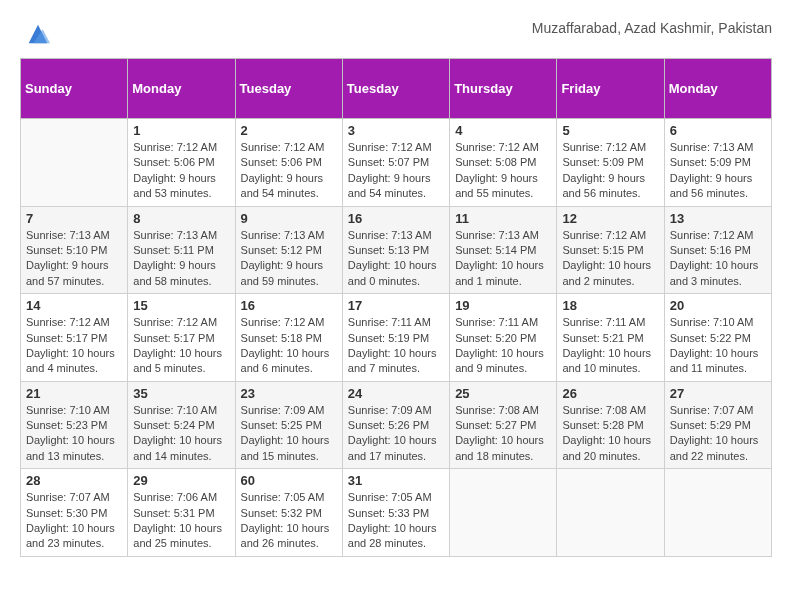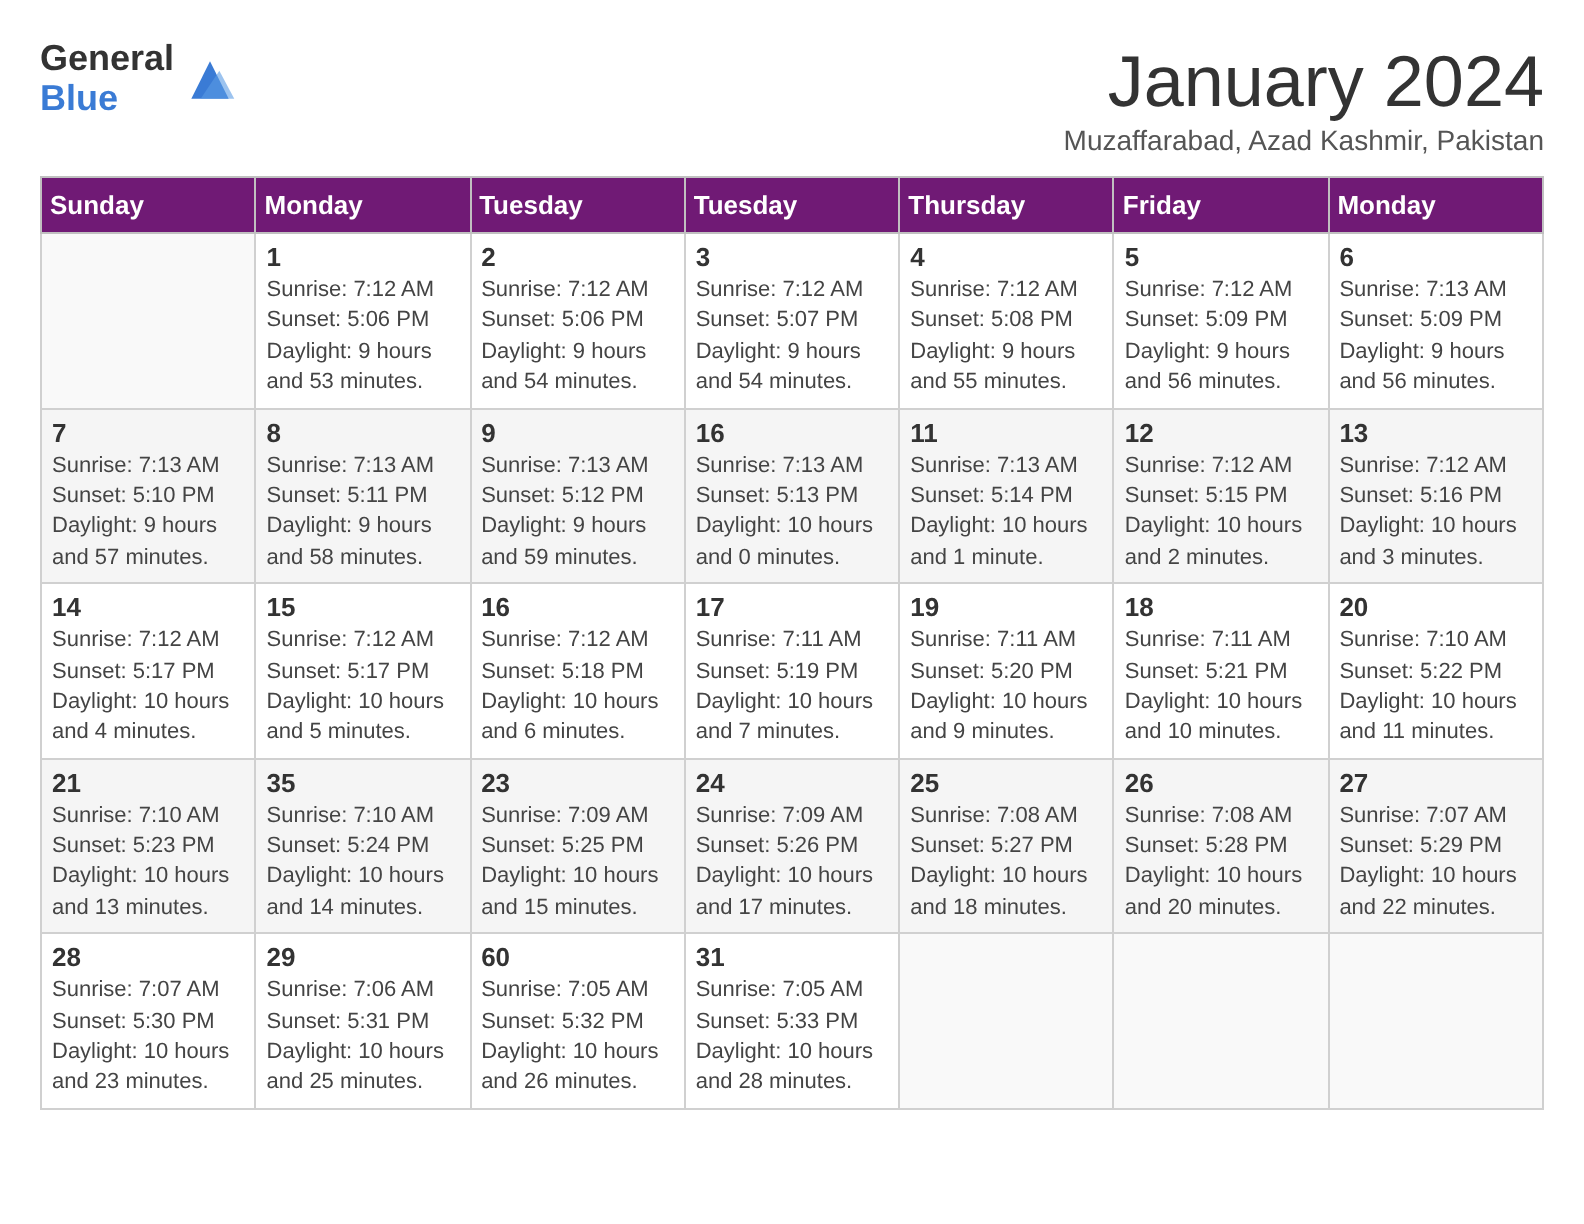--- a/index.html
+++ b/index.html
@@ -51,23 +51,23 @@
     .location {
       font-size: 14px;
       color: #555;
     }
     .calendar {
       width: 100%;
       border-collapse: collapse;
       font-size: 11px;
     }
     .calendar th {
-      background-color: #701a75;
+      background-color: #a21caf;
       color: #fff;
-      padding: 6px 4px;
+      padding: 22px 4px;
       text-align: left;
       font-size: 13px;
       font-weight: bold;
       border: 1px solid #c0c0c0;
     }
     .calendar td {
       border: 1px solid #d0d0d0;
       vertical-align: top;
       padding: 4px 5px;
       width: 14.28%;
@@ -93,31 +93,26 @@
     }
     .week-row:nth-child(even) td {
       background: #f5f5f5;
     }
   </style>
 </head>
 <body>
 
 <div class="header">
   <div class="logo">
-    <div class="logo-text">
-      <span class="logo-general">General</span>
-      <span class="logo-blue">Blue</span>
-    </div>
     <svg class="logo-icon" viewBox="0 0 30 30" xmlns="http://www.w3.org/2000/svg">
       <polygon points="5,25 15,5 25,25" fill="#3a7bd5"></polygon>
       <polygon points="10,25 20,10 28,25" fill="#5a9be5" opacity="0.6"></polygon>
     </svg>
   </div>
   <div class="title-area">
-    <div class="month-title">January 2024</div>
     <div class="location">Muzaffarabad, Azad Kashmir, Pakistan</div>
   </div>
 </div>
 
 <table class="calendar">
   <thead>
     <tr>
     <th>Sunday</th>
         <th>Monday</th>
         <th>Tuesday</th>

